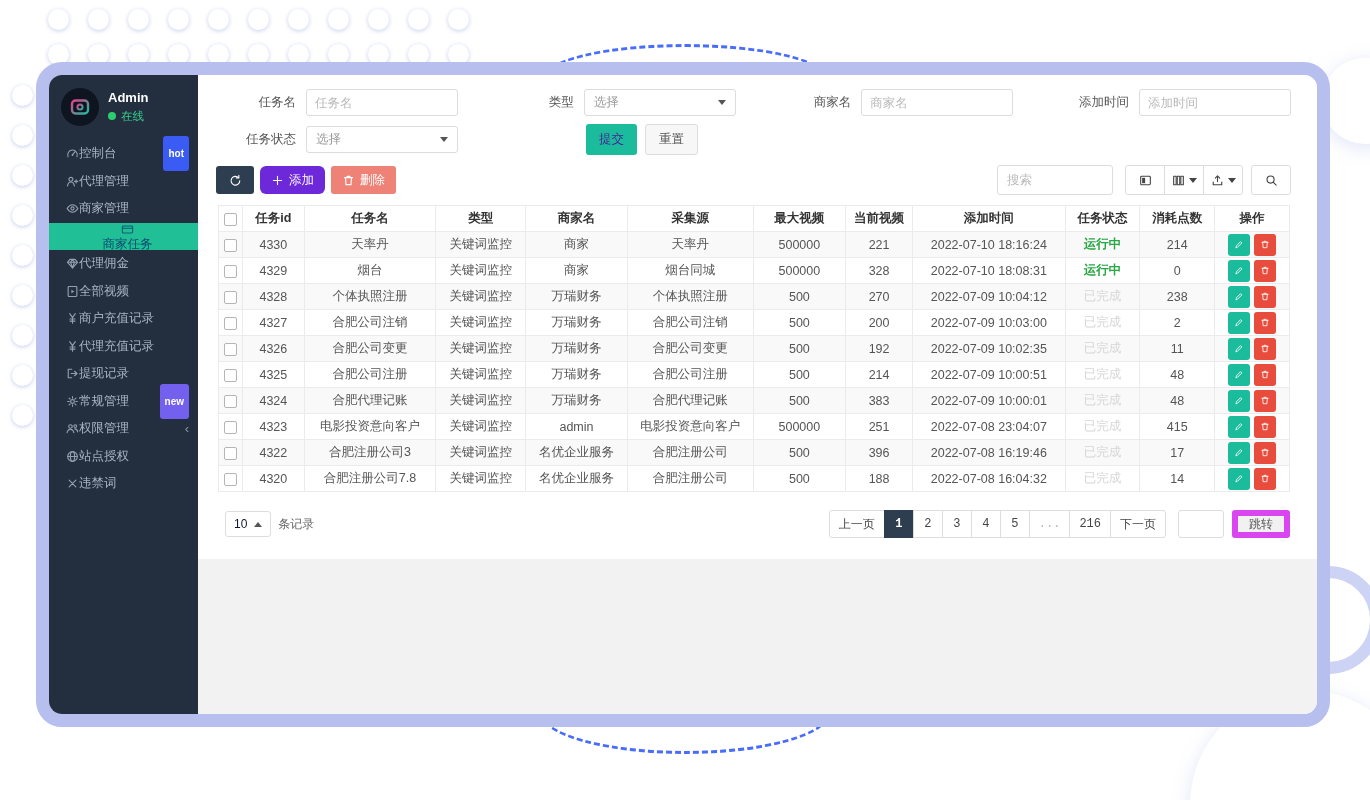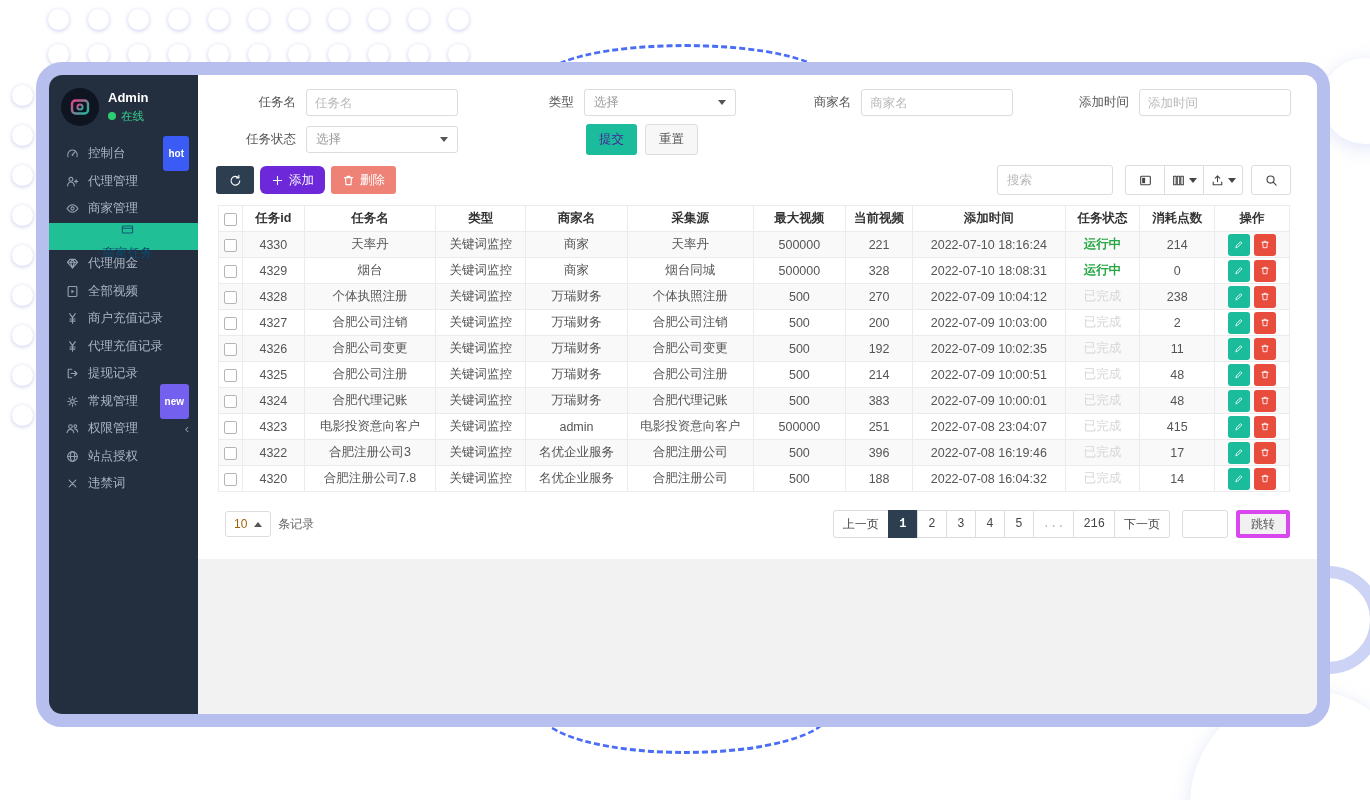--- a/index.html
+++ b/index.html
@@ -23,21 +23,21 @@
   
   .sidebar { width: 149px; flex-shrink: 0; background: #232e3e; color: #a9b3c3; }
   .profile { display: flex; align-items: center; gap: 9px; padding: 13px 8px 8px 12px; }
   .avatar { width: 38px; height: 38px; border-radius: 50%; background: #0e1420;
             display: flex; align-items: center; justify-content: center; flex-shrink: 0; }
   .p-name { font-size: 13px; font-weight: 700; color: #fff; line-height: 1.2; }
   .p-status { display: flex; align-items: center; gap: 5px; font-size: 11.5px; color: #35cf8d; margin-top: 3px; }
   .p-dot { width: 8px; height: 8px; border-radius: 50%; background: #2ecc71; }
   .menu { margin-top: 6px; }
   .menu-item { display: flex; align-items: center; height: 27.5px; padding: 0 9px 0 17px;
-               font-size: 12.5px; cursor: pointer; gap: 9px; }
+               font-size: 12.5px; cursor: pointer; }
   .menu-item svg { width: 13px; height: 13px; flex-shrink: 0; opacity: .85; }
   .menu-item.active { background: #20bf96; color: #0c4a6e; flex-direction: column; }
   .badge { margin-left: auto; font-size: 10px; font-weight: 700; color: #fff;
            padding: 12px 5px; border-radius: 3px; line-height: 1.1; }
   .chev { margin-left: auto; color: #8b95a7; font-size: 13px; line-height: 1; }
 
   
   .main { flex: 1; background: #f2f2f3; min-width: 0; }
   .card { background: #fff; padding: 14px 0 14px; }
 
@@ -94,31 +94,31 @@
   .status-running { color: #28a745; font-weight: 700; }
   .status-done { color: #d6d6d6; }
   .act-btn { width: 22px; height: 22px; border: none; border-radius: 3px; display: inline-flex;
              align-items: center; justify-content: center; cursor: pointer; color: #fff; vertical-align: middle; }
   .act-btn svg { width: 11px; height: 11px; }
   .act-edit { background: #1abc9c; margin-right: 4px; }
   .act-del { background: #e74c3c; }
 
   .footer { display: flex; align-items: center; margin: 11px 27px 0 20px; font-size: 12px; color: #666; }
   .psize { display: inline-flex; align-items: center; gap: 7px; border: 1px solid #ddd; border-radius: 3px;
-           padding: 5px 8px; margin: 8px 7px; background: #fff; cursor: pointer; color: #a16207; }
+           padding: 5px 8px; margin: 8px 7px; background: #fff; cursor: pointer; color: #0f172a; }
   .pager { margin-left: auto; display: flex; align-items: center; font-family: Liberation Mono, monospace; }
   .page-btn { min-width: 30px; height: 28px; padding: 0 9px; display: flex; align-items: center;
               justify-content: center; background: #fff; border: 1px solid #ddd; color: #444;
               font-size: 12px; cursor: pointer; margin-left: -1px; font-family: inherit; }
   .page-btn.first { border-radius: 3px 0 0 3px; margin-left: 0; }
   .page-btn.last { border-radius: 0 3px 3px 0; }
   .page-btn.active { background: #2c3e50; border-color: #2c3e50; color: #fff; font-weight: 700; }
   .page-btn.ellipsis { color: #bbb; cursor: default; }
   .jump-input { width: 46px; height: 28px; border: 1px solid #ddd; border-radius: 3px; margin-left: 12px; }
-  .jump-btn { height: 28px; padding: 0 11px; border: 4px solid #d946ef; background: #f1f1f1;
+  .jump-btn { height: 28px; padding: 0 11px; border: 6px solid #d946ef; background: #f1f1f1;
               border-radius: 3px; margin-left: 8px; font-size: 12px; color: #555; cursor: pointer; font-family: inherit; }
 </style>
 </head>
 <body>
 
 <div class="stage">
   <div id="decor">
       <div class="dot" style="left: 48px; top: 9px;"></div>
       <div class="dot" style="left: 48px; top: 44px;"></div>
       <div class="dot" style="left: 88px; top: 9px;"></div>

